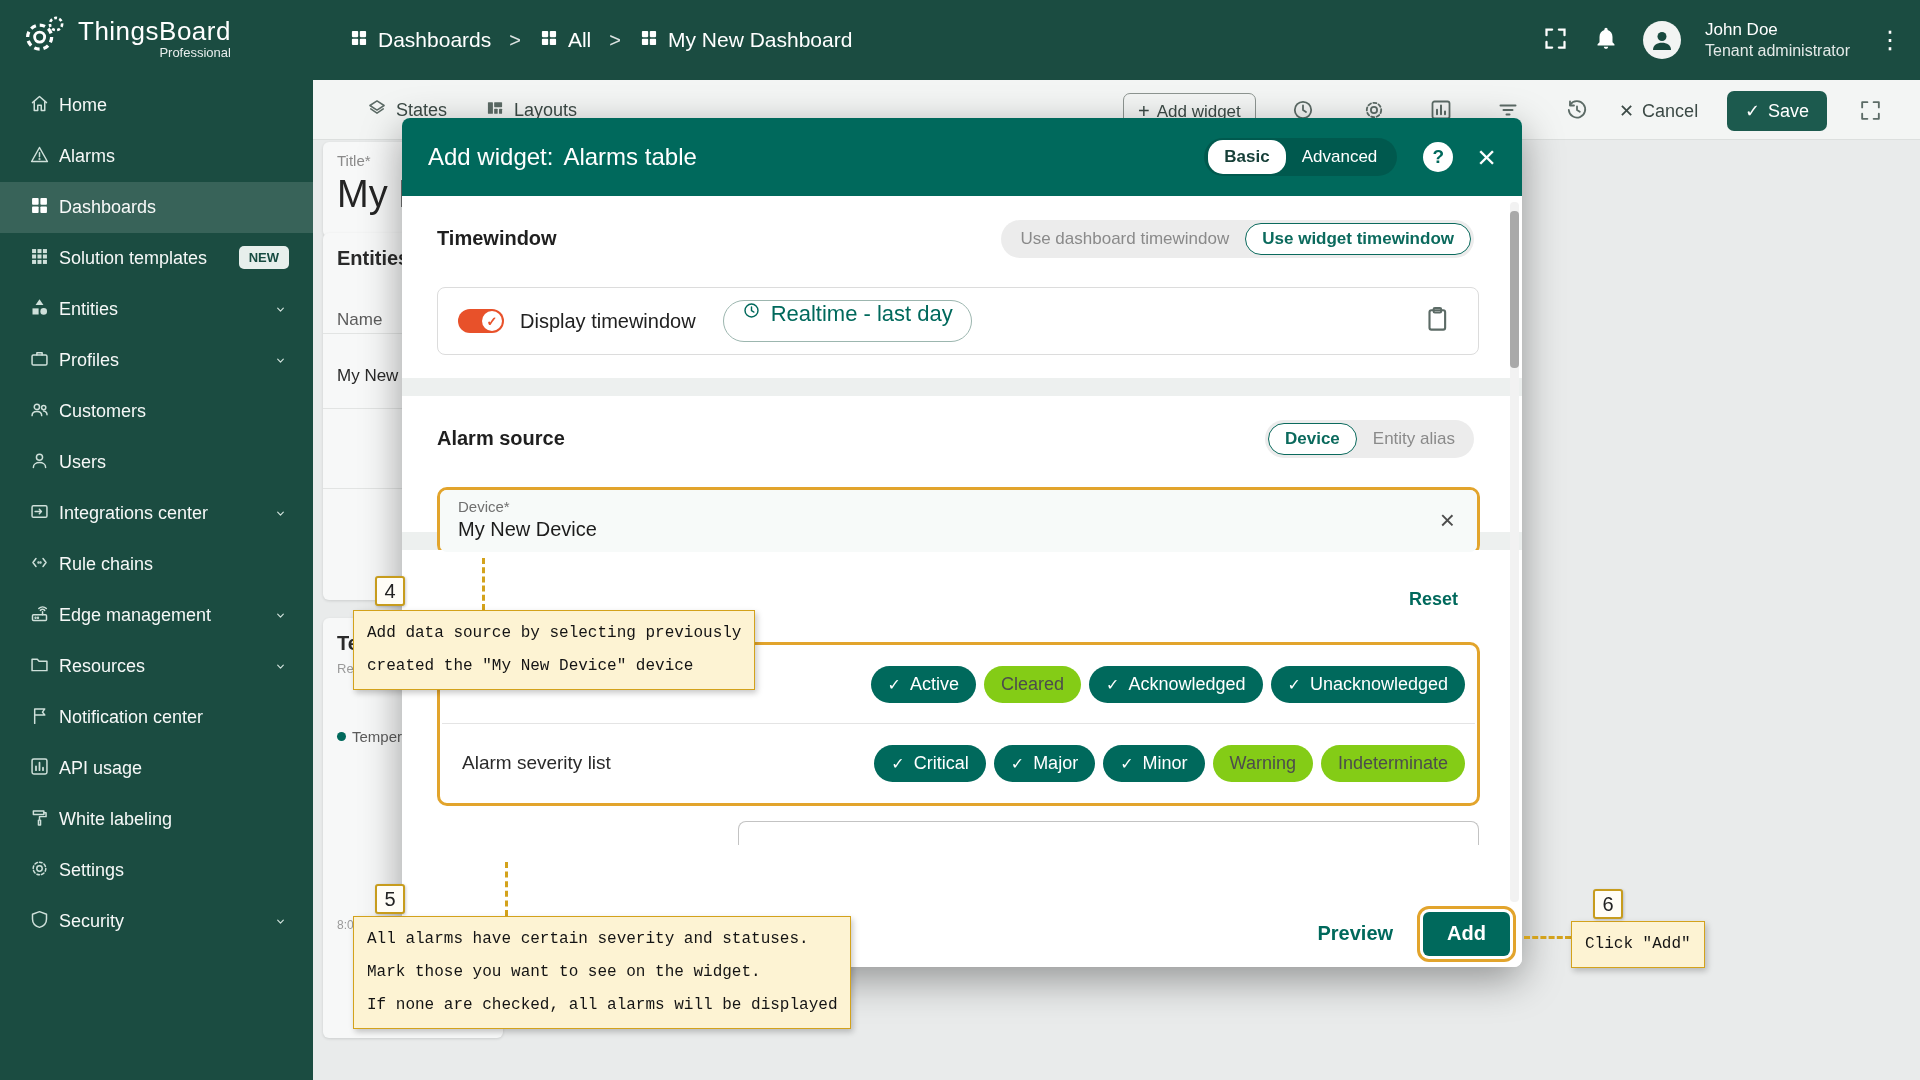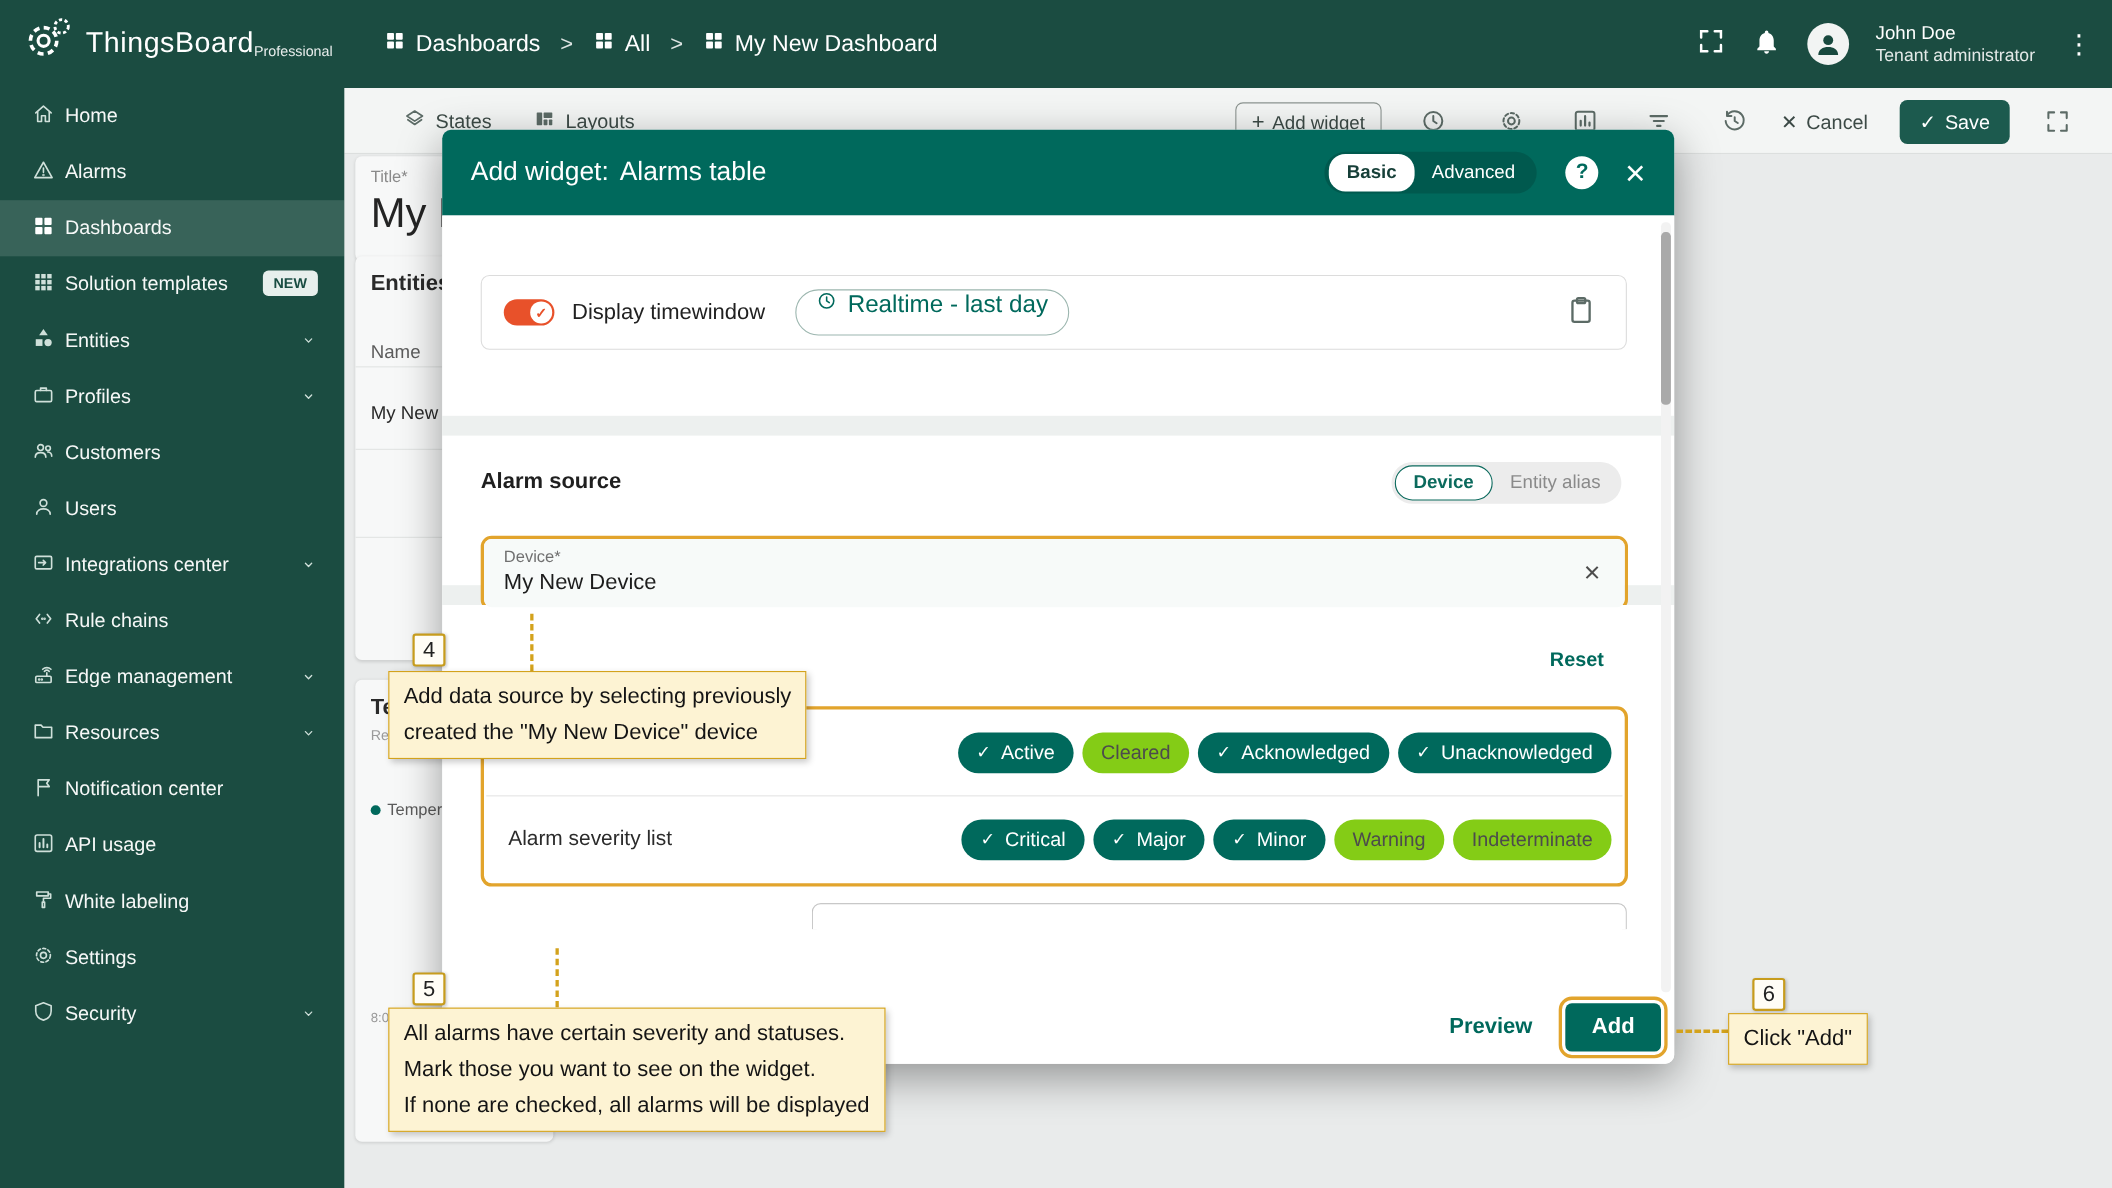--- a/index.html
+++ b/index.html
@@ -2,21 +2,21 @@
 <html><head>
 <meta charset="utf-8">
 <style>
   * { margin:0; padding:0; box-sizing:border-box; }
   body { font-family:"Liberation Sans", sans-serif; background:#555; }
   .screen { position:relative; width:1920px; height:1080px; background:#e9ebeb; overflow:hidden; }
 
   
   .hdr { position:absolute; left:0; top:0; width:1920px; height:80px; background:#1b4c41; color:#fff; z-index:6; }
   .logo { position:absolute; left:20px; top:12px; display:flex; align-items:center; gap:10px; }
-  .logo-text { display:flex; flex-direction:row; align-items:flex-end; }
+  .logo-text { display:flex; flex-direction:column; align-items:flex-end; }
   .logo-title { font-size:26px; font-weight:500; letter-spacing:.5px; }
   .logo-sub { font-size:13px; opacity:.9; margin-top:-2px; }
   .crumbs { position:absolute; left:349px; top:0; height:80px; display:flex; align-items:center; gap:18px; }
   .crumb { display:flex; align-items:center; gap:9px; font-size:21px; }
   .crumb-sep { font-size:20px; opacity:.85; }
   .hdr-right { position:absolute; right:14px; top:0; height:80px; display:flex; align-items:center; gap:24px; }
   .avatar { width:38px; height:38px; border-radius:50%; background:#f2f4f3; display:flex; align-items:center; justify-content:center; overflow:hidden; }
   .user-block { display:flex; flex-direction:column; line-height:1.25; }
   .user-name { font-size:17px; font-weight:500; }
   .user-role { font-size:16px; opacity:.88; }
@@ -111,21 +111,21 @@
 
   .m-footer { height:67px; flex:none; background:#fff; border-radius:0 0 8px 8px; display:flex; align-items:center; justify-content:flex-end; gap:30px; padding-right:12px; }
   .link-preview { color:#00695c; font-size:20px; font-weight:600; cursor:pointer; }
   .btn-add { background:#00695c; color:#fff; font-size:20px; font-weight:600; border-radius:6px; height:44px; padding:0 24px; display:flex; align-items:center; outline:3px solid #e2a42c; outline-offset:3px; cursor:pointer; }
 
   .m-scroll { position:absolute; right:3px; top:84px; width:9px; height:700px; background:#f2f2f2; border-radius:4px; }
   .m-thumb { position:absolute; left:0; top:9px; width:9px; height:157px; background:#a9a9a9; border-radius:4px; }
 
   
   .step-num { position:absolute; width:30px; height:30px; background:#fffdf6; border:2px solid #c79c1d; border-radius:3px; color:#222; font-size:20px; display:flex; align-items:center; justify-content:center; z-index:42; box-shadow:1px 1px 3px rgba(0,0,0,.2); }
-  .callout { position:absolute; background:#fdf3d3; border:1.5px solid #d3a21c; padding:6px 13px; font-size:20px; line-height:33px; color:#141414; white-space:pre-line; z-index:41; box-shadow:2px 3px 6px rgba(0,0,0,.22); }
+  .callout { position:absolute; background:#fdf3d3; border:1.5px solid #d3a21c; padding:6px 13px; font-size:16px; line-height:33px; color:#141414; white-space:pre-line; z-index:41; box-shadow:2px 3px 6px rgba(0,0,0,.22);font-family:Liberation Mono, monospace; }
   .conn-v { position:absolute; width:0; border-left:3px dashed #d3a21c; z-index:40; }
   .conn-h { position:absolute; height:0; border-top:3px dashed #d3a21c; z-index:40; }
 </style>
 </head>
 <body>
 
 <div class="screen">
 
   <div class="hdr">
     <div class="logo">
@@ -461,20 +461,27 @@
         <span class="mode-opt sel">Basic</span>
         <span class="mode-opt">Advanced</span>
       </div>
       <span class="m-help">?</span>
       <span class="m-close">×</span>
     </div>
 
     <div class="m-body">
 
       <div class="sec sec1">
+        <div class="sec-head-row">
+          <span class="sec-head">Timewindow</span>
+          <div class="pill-group">
+            <span class="pill">Use dashboard timewindow</span>
+            <span class="pill sel">Use widget timewindow</span>
+          </div>
+        </div>
         <div class="tw-row">
           <span class="toggle">
               <span class="knob">✓</span>
             </span>
           <span class="tw-label">Display timewindow</span>
           <span class="btn-realtime">
             <svg width="19" height="19" viewBox="0 0 24 24">
                 <circle cx="12" cy="12" r="8.2"></circle>
                 <path d="M12 7.5V12l3 2"></path>
               </svg>

